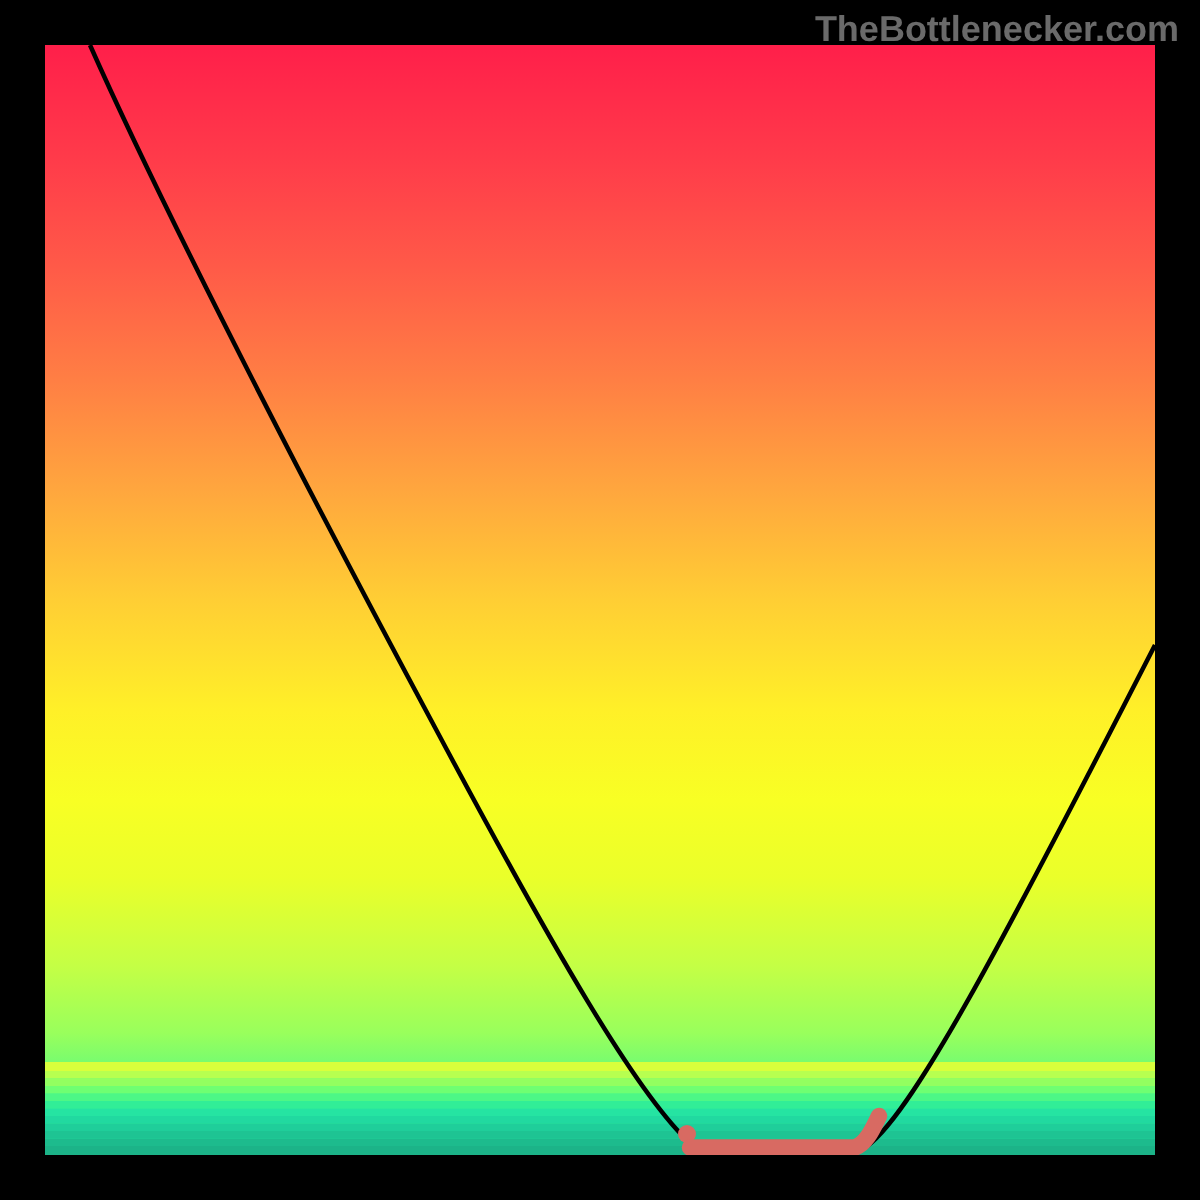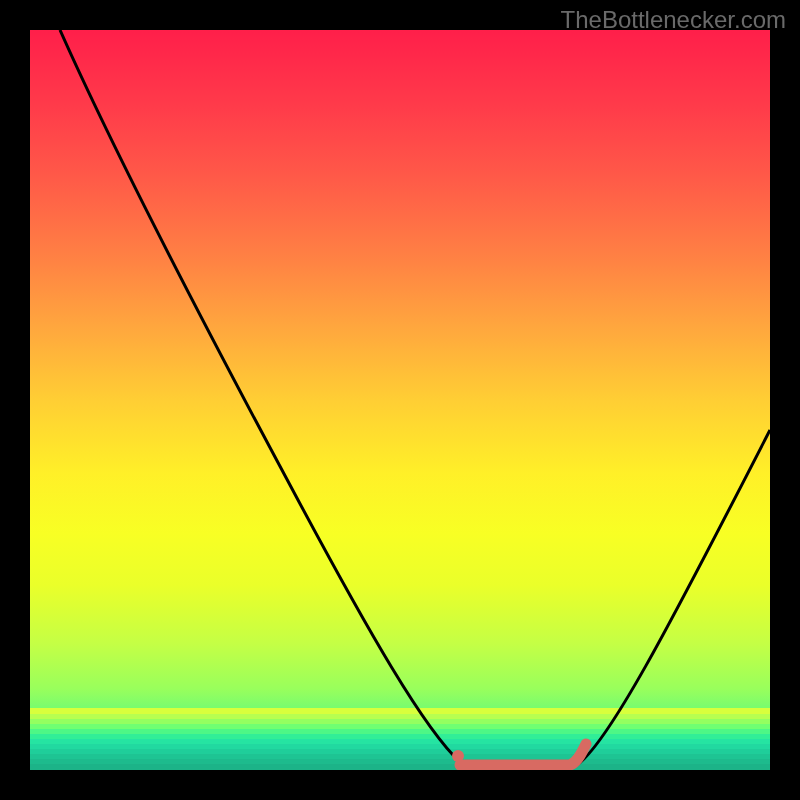--- a/index.html
+++ b/index.html
@@ -10,21 +10,21 @@
     background: #000;
     position: relative;
     font-family: Arial, Helvetica, sans-serif;
   }
   .watermark {
     position: absolute;
     top: 6px;
     right: 14px;
     color: #6a6a6a;
     font-size: 24px;
-    font-weight: 400;
+    font-weight: 700;
     z-index: 20;
   }
   .plot-area {
     position: absolute;
     left: 30px;
     top: 30px;
     width: 740px;
     height: 740px;
     overflow: hidden;
   }

